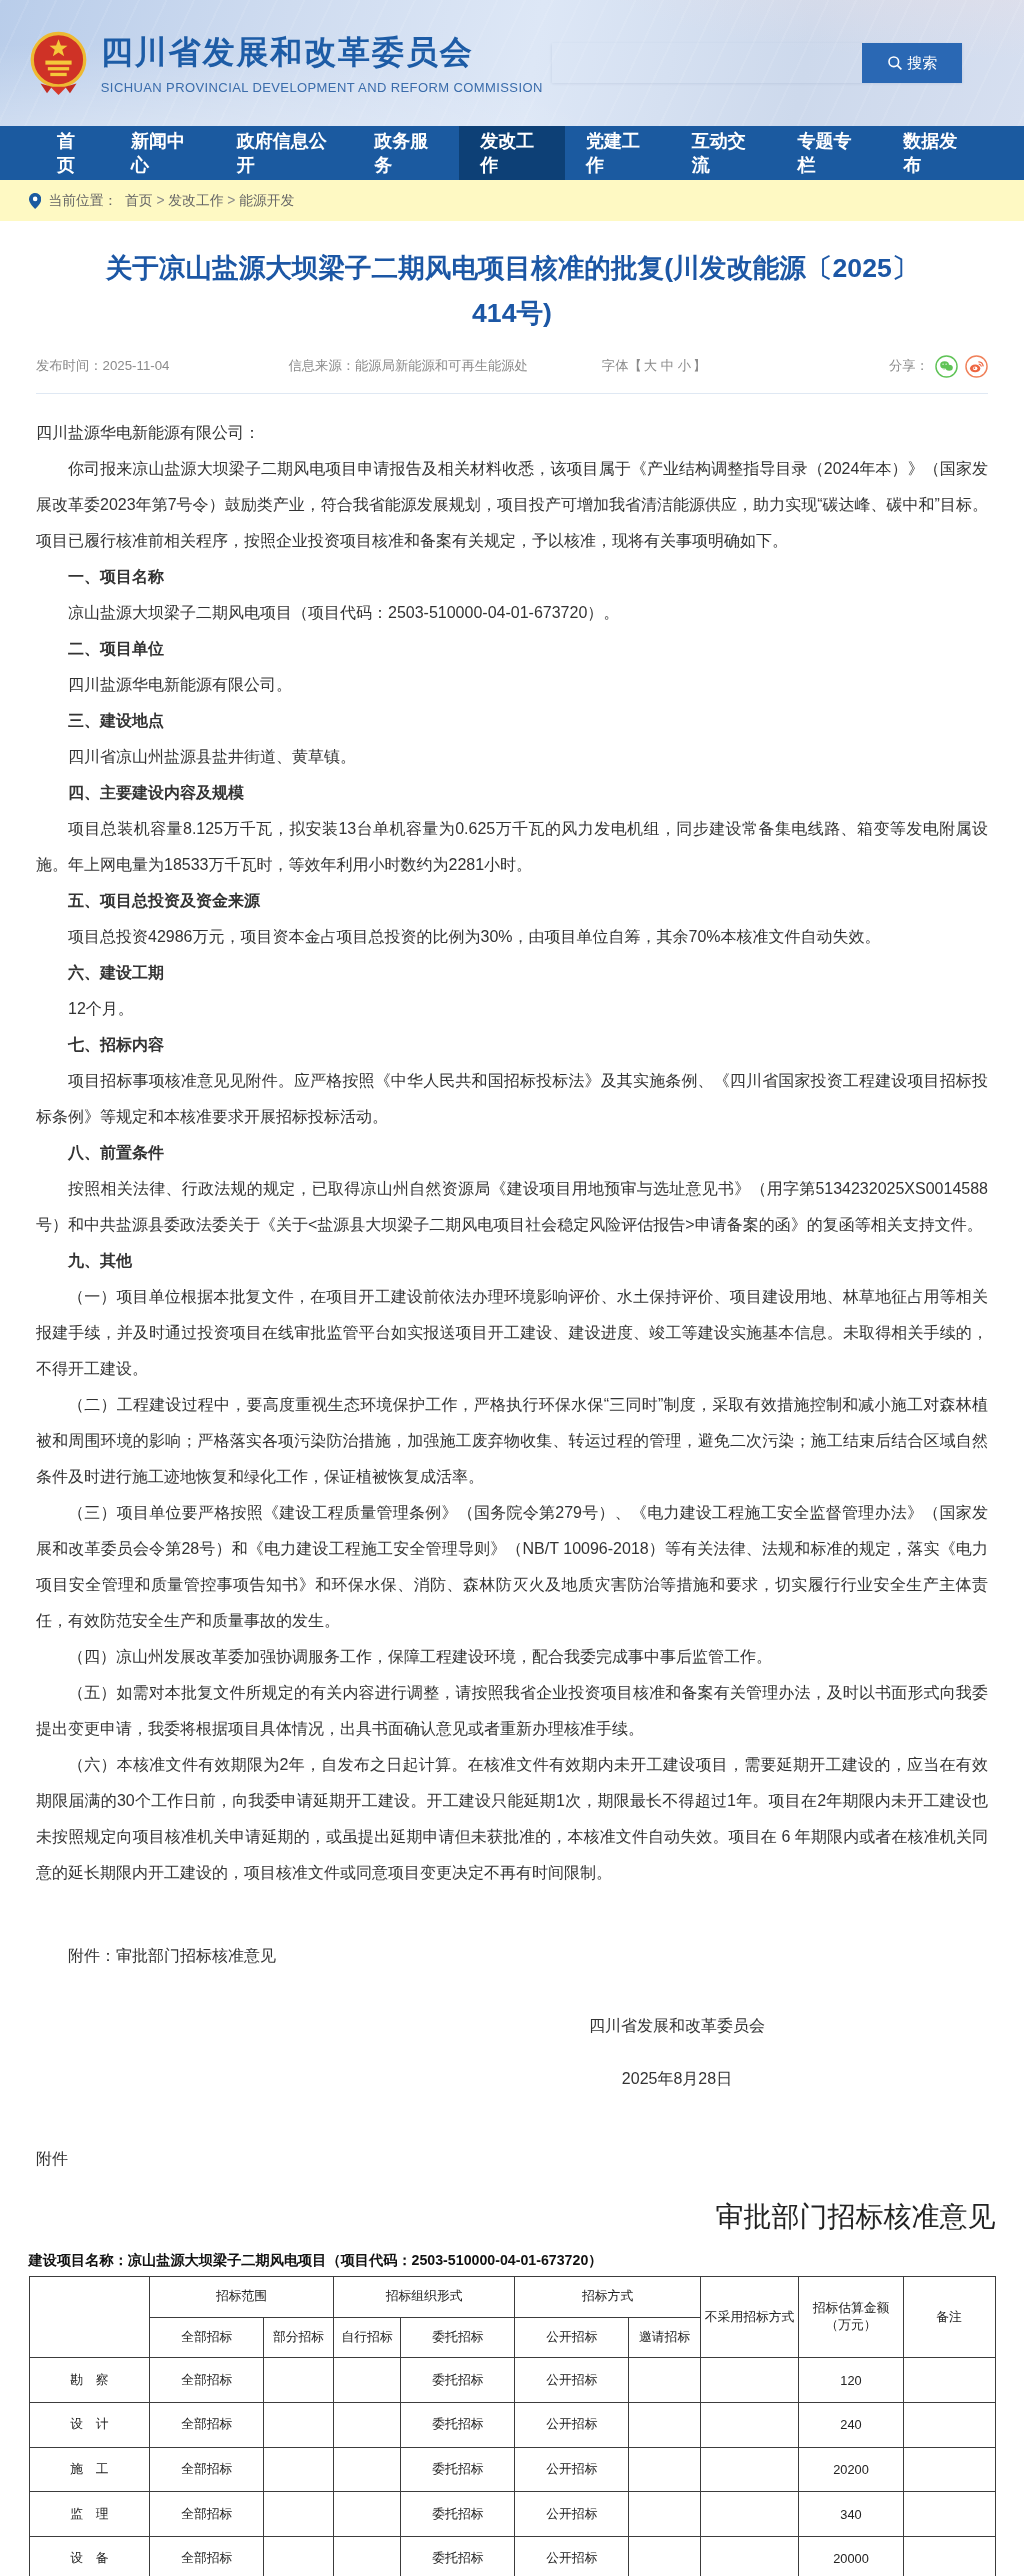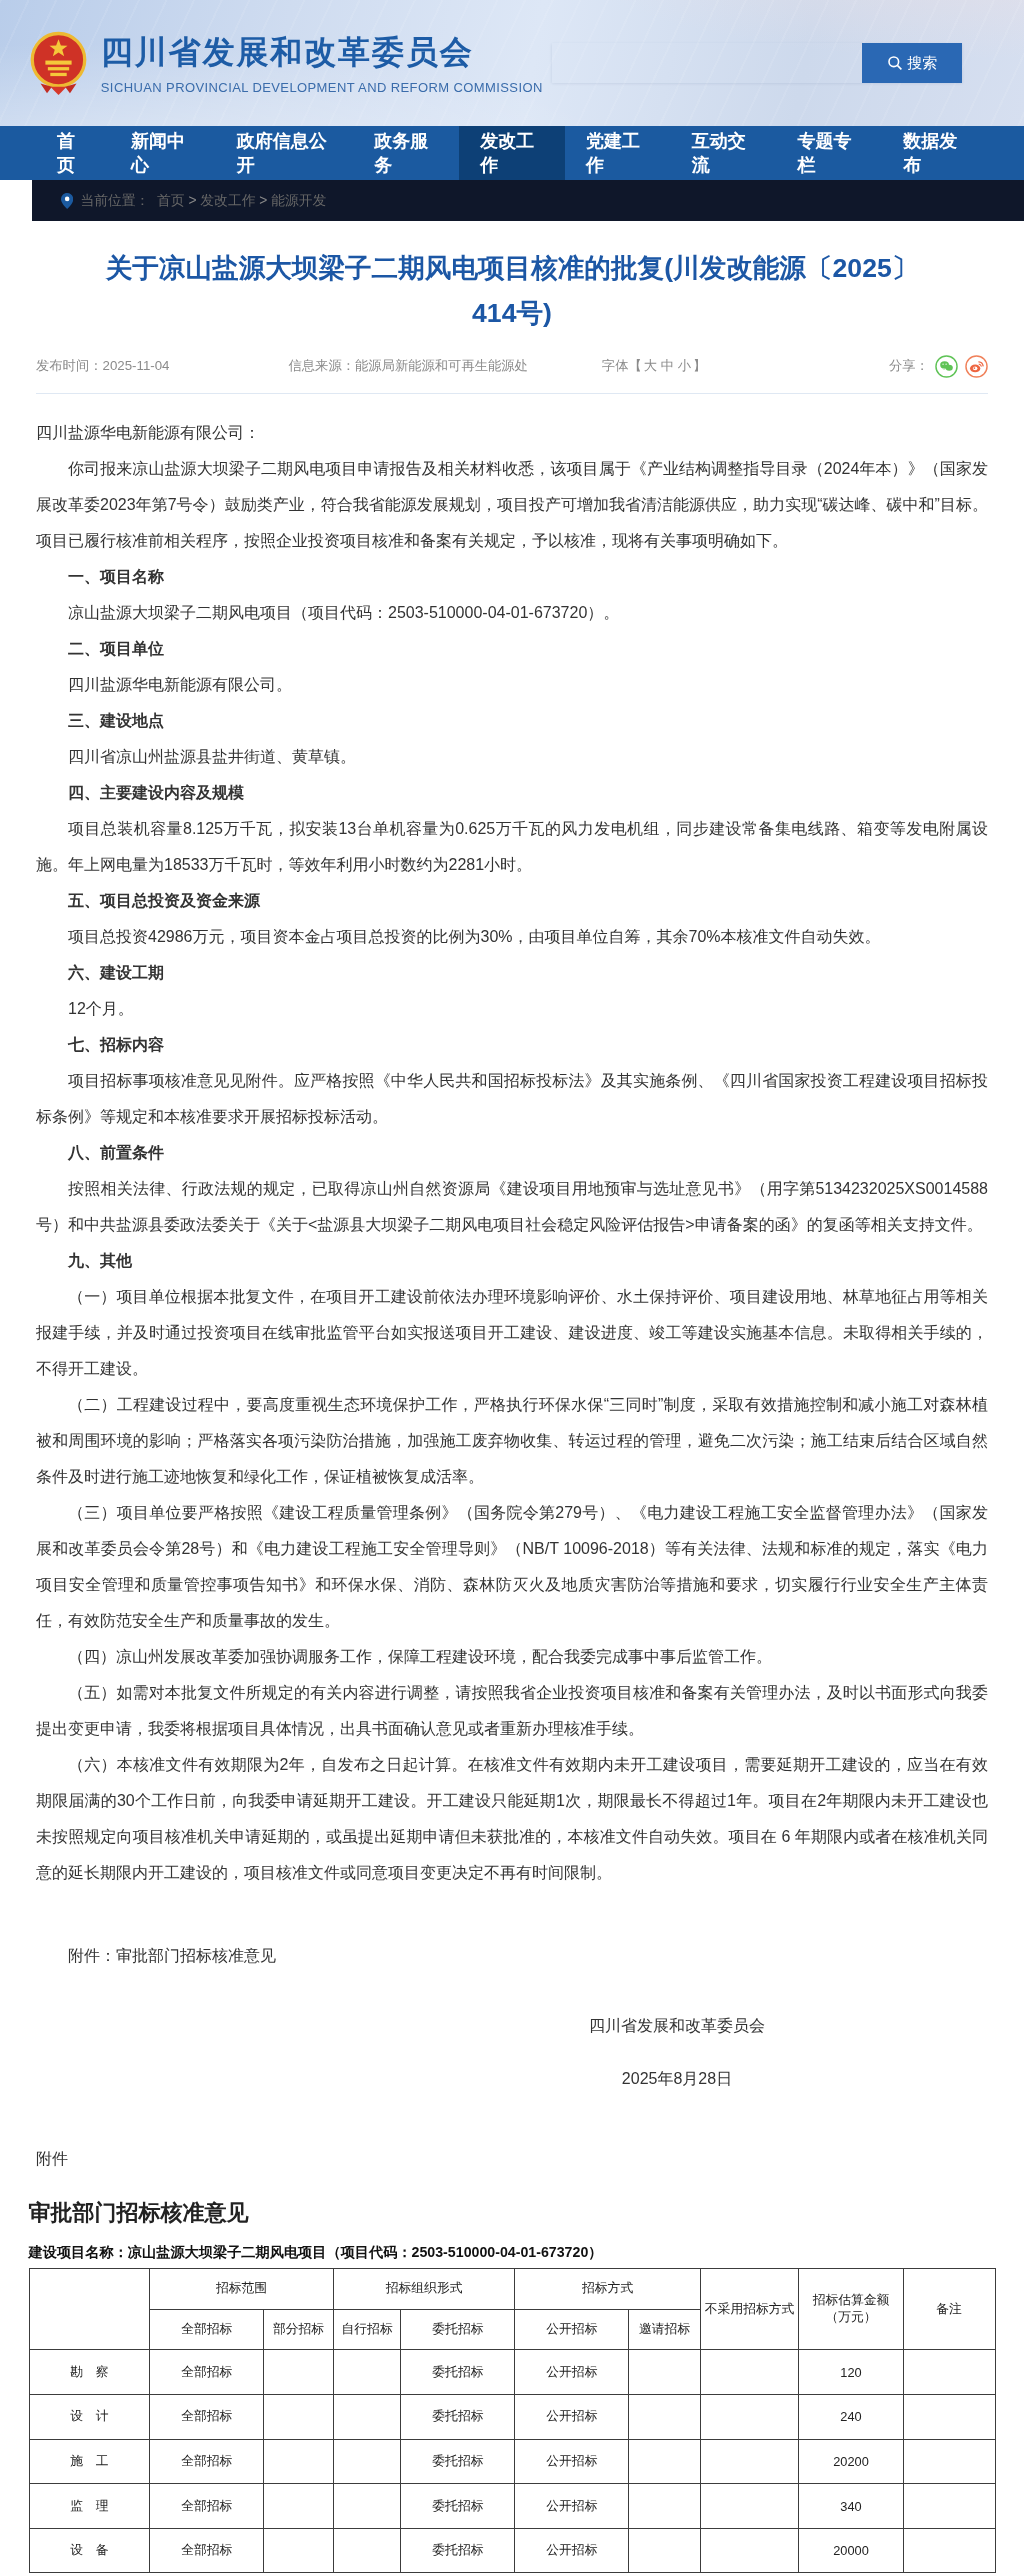--- a/index.html
+++ b/index.html
@@ -62,22 +62,21 @@
   .nav-item {
     color: #fff; font-size: 18px; font-weight: bold; text-decoration: none;
     display: flex; align-items: center; padding: 0 21px; cursor: pointer;
   }
   .nav-item.active { background: #0d4076; }
 
   
   .breadcrumb-bar {
     display: flex; align-items: center; gap: 7.6px;
     padding: 12.3px 28.5px 10.4px 28.5px; font-size: 13.8px; color: #666;
-    background: #0f172a;
-    margin-left: 32px;
+    background: #fef9c3;
   }
   .bc-pin { width: 12.3px; height: 16px; flex: 0 0 auto; }
   .bc-link { color: #666; text-decoration: none; cursor: pointer; }
   .bc-sep { color: #888; }
 
   
   .article { padding: 0 36px; }
   .article-title {
     margin: 25px 57px 0 57px; text-align: center;
     font-size: 26.6px; line-height: 45px; font-weight: bold; color: #1c57a5;
@@ -103,21 +102,21 @@
 
   .signature-block {
     margin: 25px 223px 0 auto; width: max-content; text-align: center;
     font-size: 16px; line-height: 53px; color: #333;
   }
 
   
   .attachment { padding: 0 28.5px 13.3px 28.5px; }
   .attach-label { margin-top: 44px; font-size: 16px; color: #333; }
   .attach-title {
-    text-align: left; font-size: 22px; font-weight: bold; color: #222;
+    text-align: right; font-size: 28px; font-weight: normal; color: #222;
     margin: 28.5px 0 15px 0;
   }
   .project-line { font-size: 14.2px; font-weight: bold; color: #111; margin: 0 0 5.7px 0; }
 
   table.bid-table {
     width: 100%; border-collapse: collapse; table-layout: fixed;
     border: 1.9px solid #222;
   }
   .bid-table th, .bid-table td {
     border: 0.9px solid #3c3c3c; text-align: center; vertical-align: middle;

